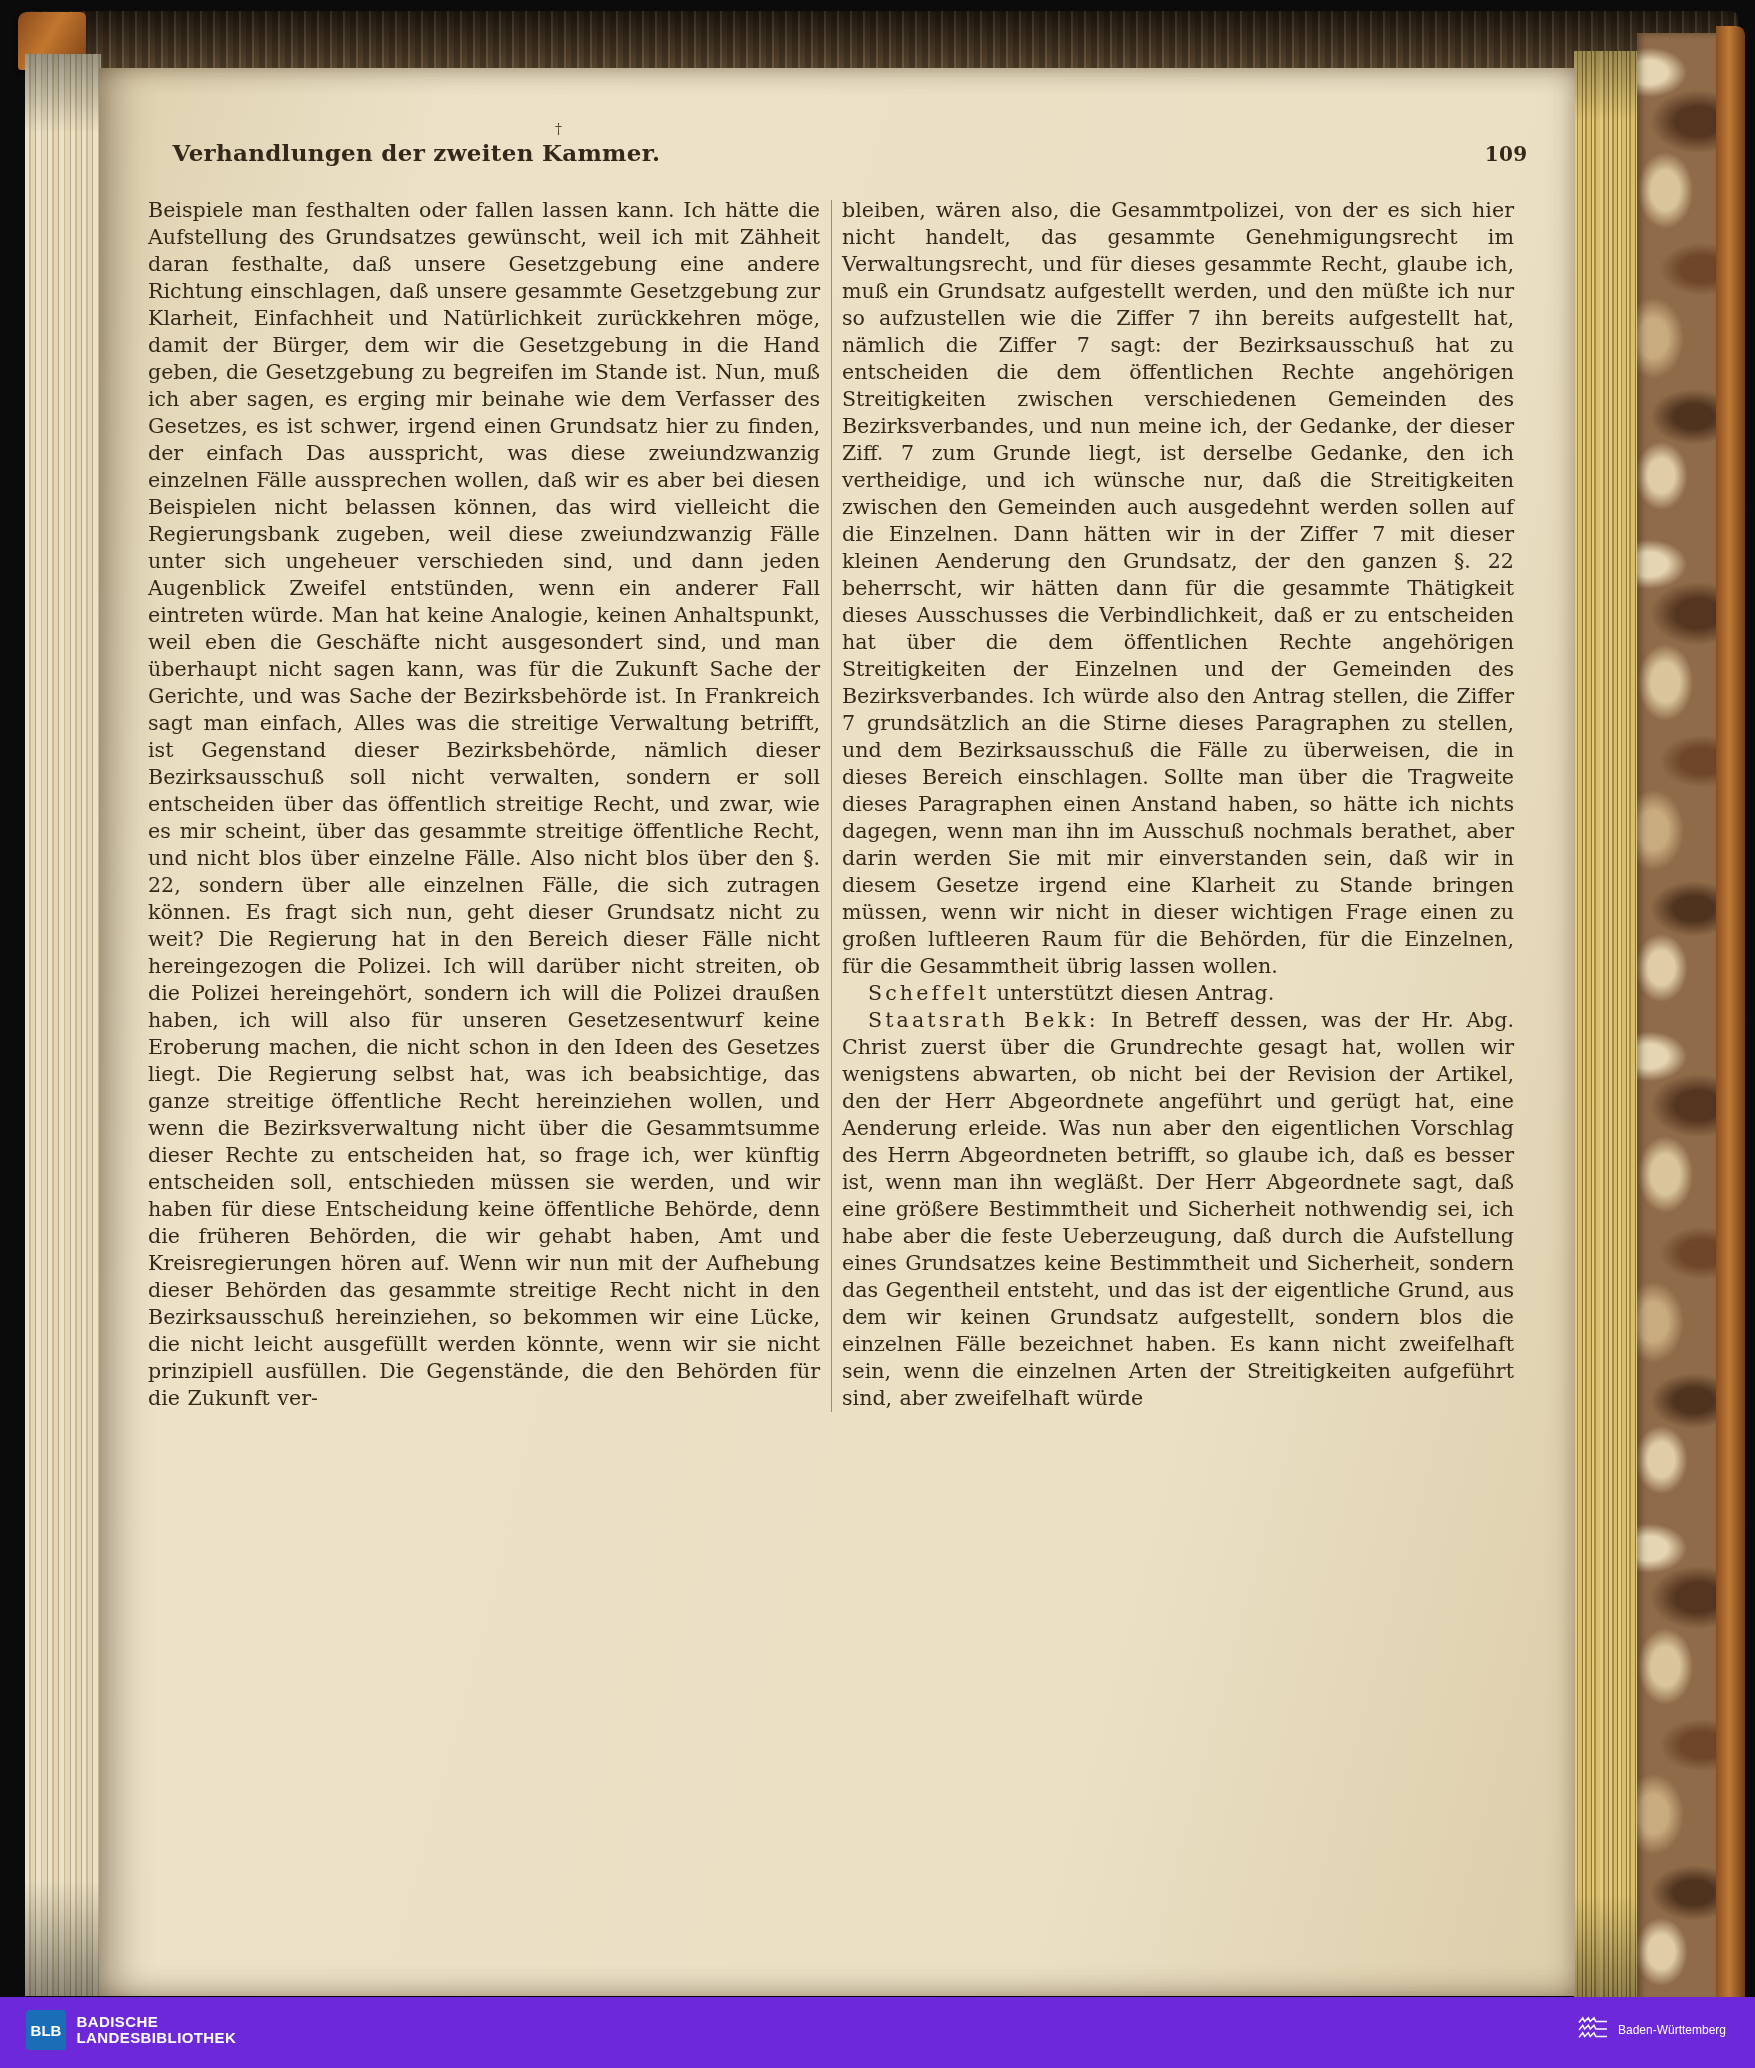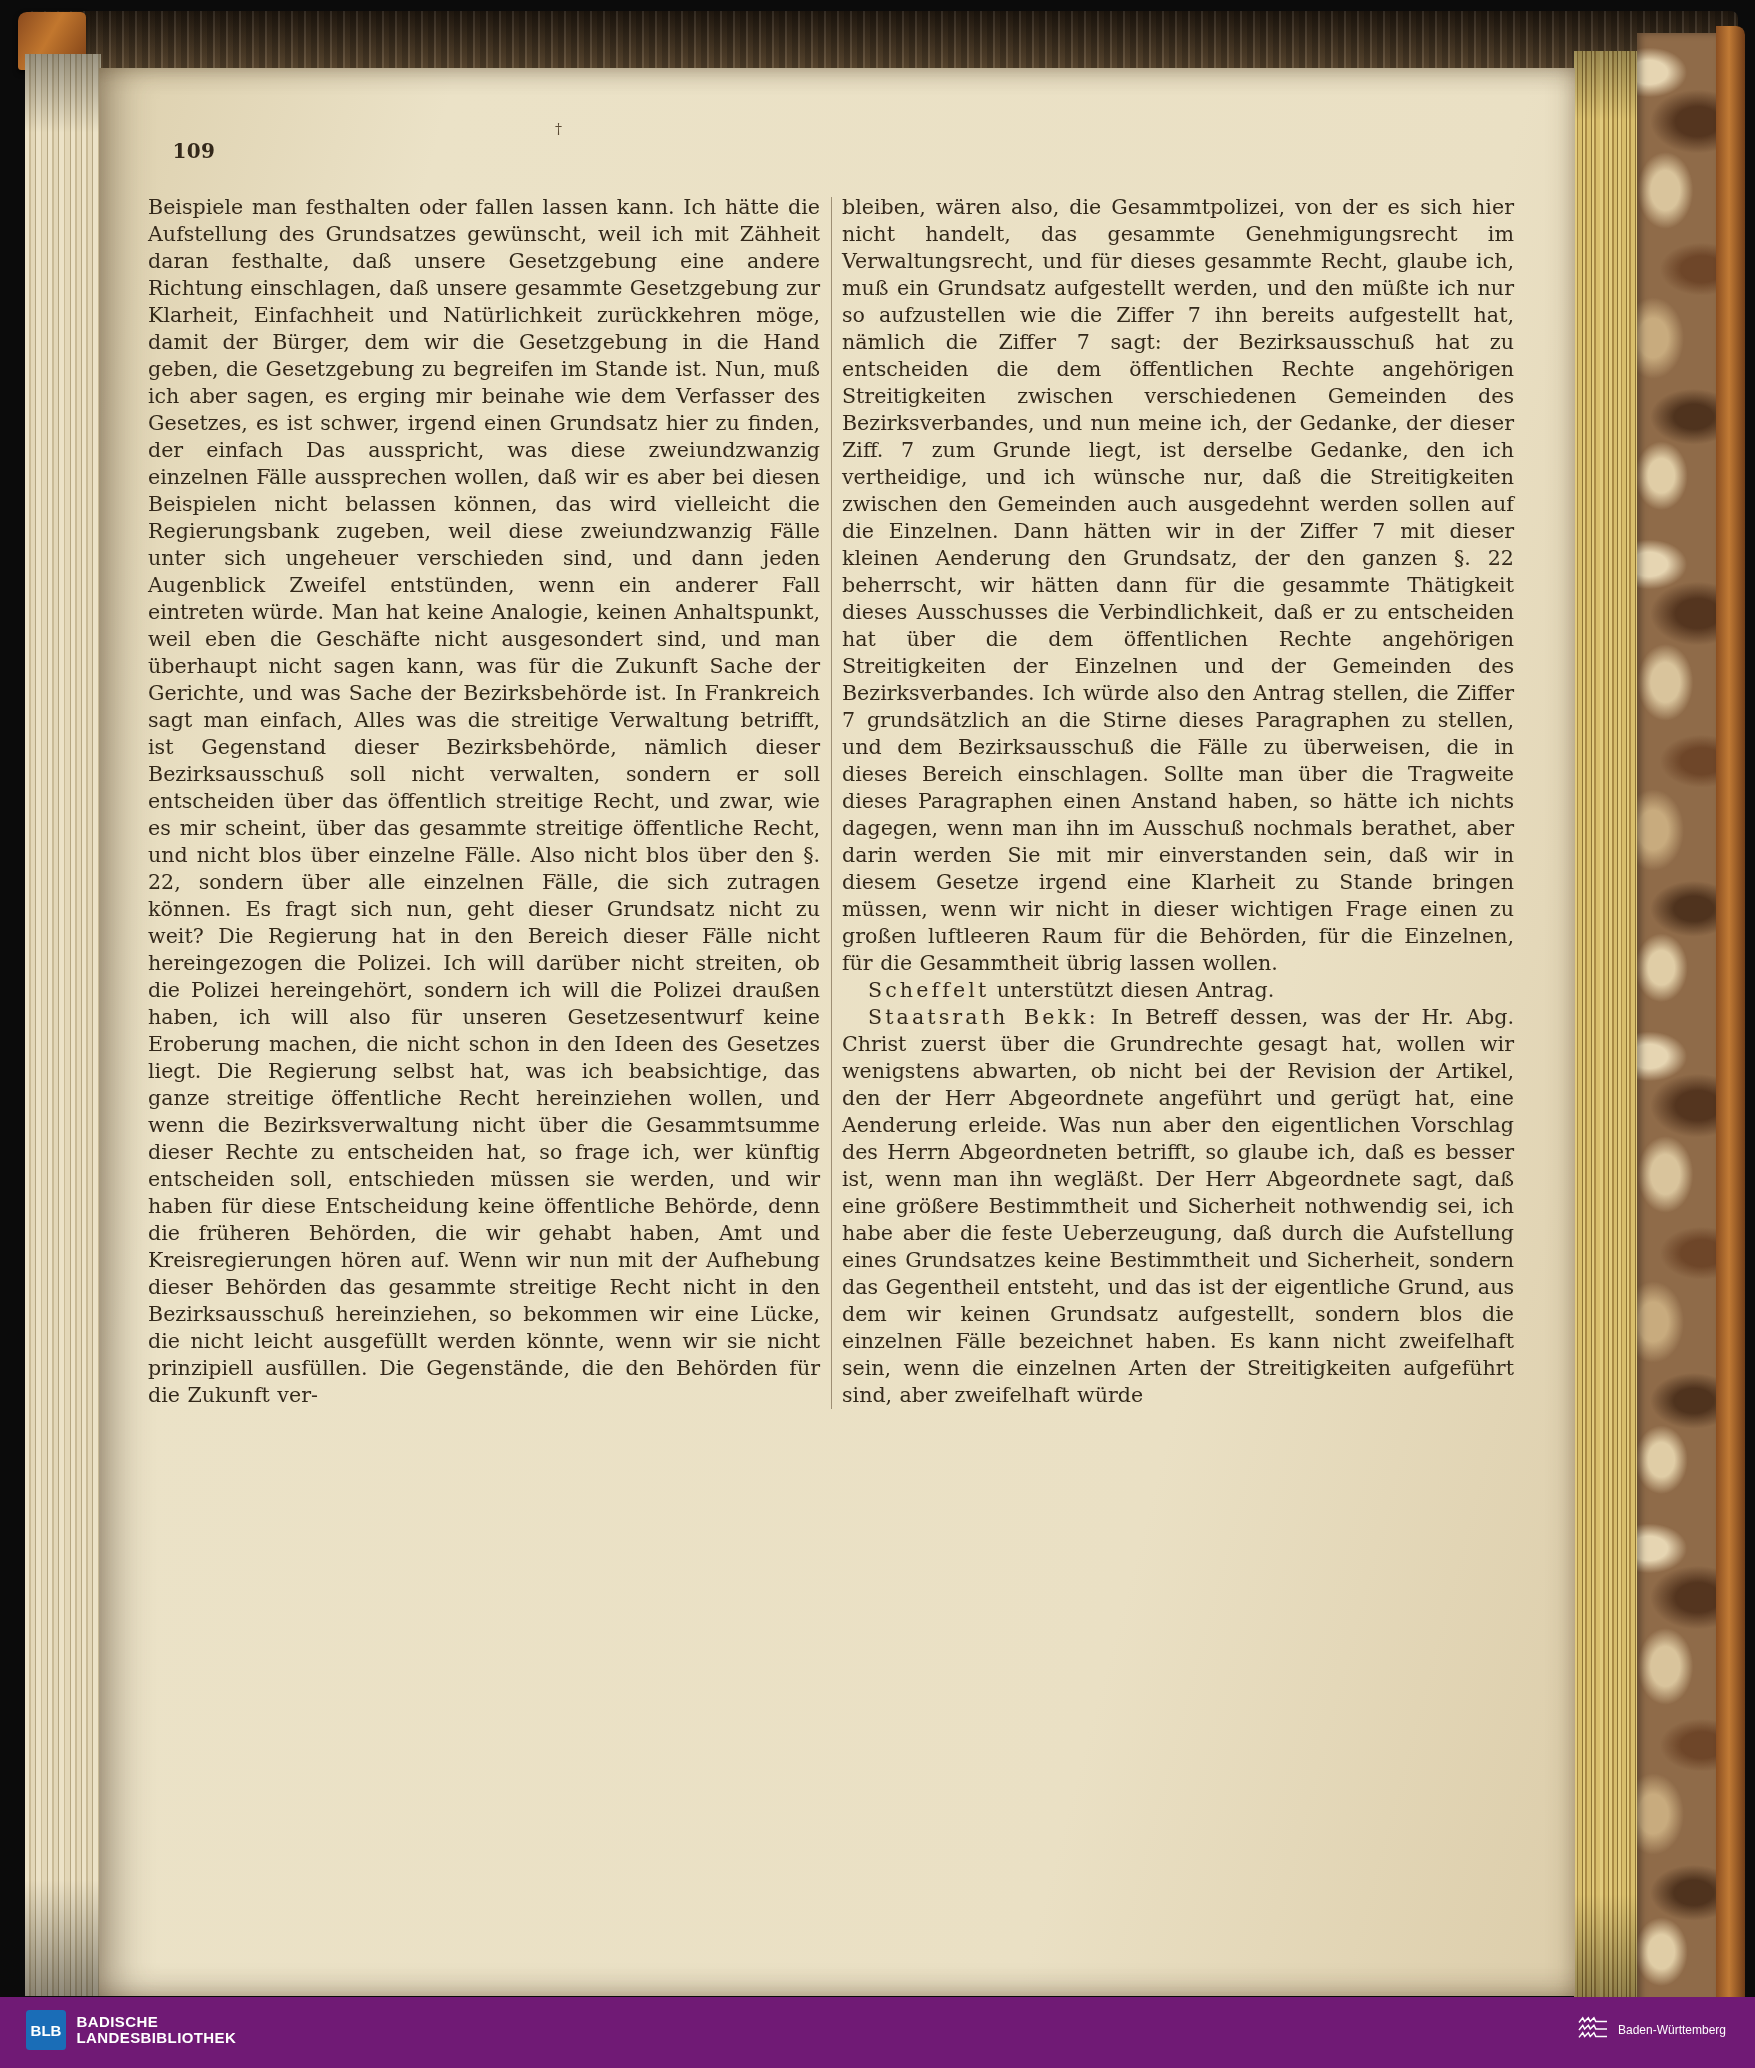--- a/index.html
+++ b/index.html
@@ -85,21 +85,21 @@
   .columns{ display:flex; margin-top:31px; }
   .col{ width:672px; text-align:justify; font-size:20.6px; line-height:27px; }
   .col p{ hyphens:none; word-spacing:0.9px; }
   .col p + p{ text-indent:26px; }
   .col-divider{ width:1.8px; background:#5c4a31; opacity:.55; margin:3.5px 9.7px 0 10.5px; }
   .speaker{ letter-spacing:3.1px; }
 
   
   .footer{
     position:absolute; left:0; bottom:0; width:1756px; height:72px;
-    background:#701a75; display:flex; justify-content:space-between; align-items:center;
+    background:#6d28d9; display:flex; justify-content:space-between; align-items:center;
     padding:0 30px 5.3px 26px;
   }
   .blb-group{ display:flex; align-items:center; gap:10.5px; }
   .blb-square{
     width:40px; height:40px; background:#1a6db7; border-radius:3.5px;
     color:#fff; font-family:"Liberation Sans",sans-serif; font-weight:bold;
     font-size:15px; display:flex; align-items:center; justify-content:center;
   }
   .blb-text{
     color:#fff; font-family:"Liberation Sans",sans-serif; font-weight:bold;
@@ -116,20 +116,21 @@
   <div class="spine-top"></div>
   <div class="page-stack-edges"></div>
   <div class="fore-edge"></div>
   <div class="marbled-cover"></div>
   <div class="spine-right-edge"></div>
 
   <div class="page">
     <div class="printers-mark">†</div>
 
     <div class="page-header">
+      <span>Verhandlungen der zweiten Kammer.</span>
       <span class="pageno">109</span>
     </div>
 
     <div class="columns">
       <div class="col">
         <p>Beispiele man festhalten oder fallen lassen kann. Ich hätte die Aufstellung des Grundsatzes gewünscht, weil ich mit Zähheit daran festhalte, daß unsere Gesetzgebung eine andere Richtung einschlagen, daß unsere gesammte Gesetzgebung zur Klarheit, Einfachheit und Natürlichkeit zurückkehren möge, damit der Bürger, dem wir die Gesetzgebung in die Hand geben, die Gesetzgebung zu begreifen im Stande ist. Nun, muß ich aber sagen, es erging mir beinahe wie dem Verfasser des Gesetzes, es ist schwer, irgend einen Grundsatz hier zu finden, der einfach Das ausspricht, was diese zweiundzwanzig einzelnen Fälle aussprechen wollen, daß wir es aber bei diesen Beispielen nicht belassen können, das wird vielleicht die Regierungsbank zugeben, weil diese zweiundzwanzig Fälle unter sich ungeheuer verschieden sind, und dann jeden Augenblick Zweifel entstünden, wenn ein anderer Fall eintreten würde. Man hat keine Analogie, keinen Anhaltspunkt, weil eben die Geschäfte nicht ausgesondert sind, und man überhaupt nicht sagen kann, was für die Zukunft Sache der Gerichte, und was Sache der Bezirksbehörde ist. In Frankreich sagt man einfach, Alles was die streitige Verwaltung betrifft, ist Gegenstand dieser Bezirksbehörde, nämlich dieser Bezirksausschuß soll nicht verwalten, sondern er soll entscheiden über das öffentlich streitige Recht, und zwar, wie es mir scheint, über das gesammte streitige öffentliche Recht, und nicht blos über einzelne Fälle. Also nicht blos über den §. 22, sondern über alle einzelnen Fälle, die sich zutragen können. Es fragt sich nun, geht dieser Grundsatz nicht zu weit? Die Regierung hat in den Bereich dieser Fälle nicht hereingezogen die Polizei. Ich will darüber nicht streiten, ob die Polizei hereingehört, sondern ich will die Polizei draußen haben, ich will also für unseren Gesetzesentwurf keine Eroberung machen, die nicht schon in den Ideen des Gesetzes liegt. Die Regierung selbst hat, was ich beabsichtige, das ganze streitige öffentliche Recht hereinziehen wollen, und wenn die Bezirksverwaltung nicht über die Gesammtsumme dieser Rechte zu entscheiden hat, so frage ich, wer künftig entscheiden soll, entschieden müssen sie werden, und wir haben für diese Entscheidung keine öffentliche Behörde, denn die früheren Behörden, die wir gehabt haben, Amt und Kreisregierungen hören auf. Wenn wir nun mit der Aufhebung dieser Behörden das gesammte streitige Recht nicht in den Bezirksausschuß hereinziehen, so bekommen wir eine Lücke, die nicht leicht ausgefüllt werden könnte, wenn wir sie nicht prinzipiell ausfüllen. Die Gegenstände, die den Behörden für die Zukunft ver-</p>
       </div>
 
       <div class="col-divider"></div>
 

